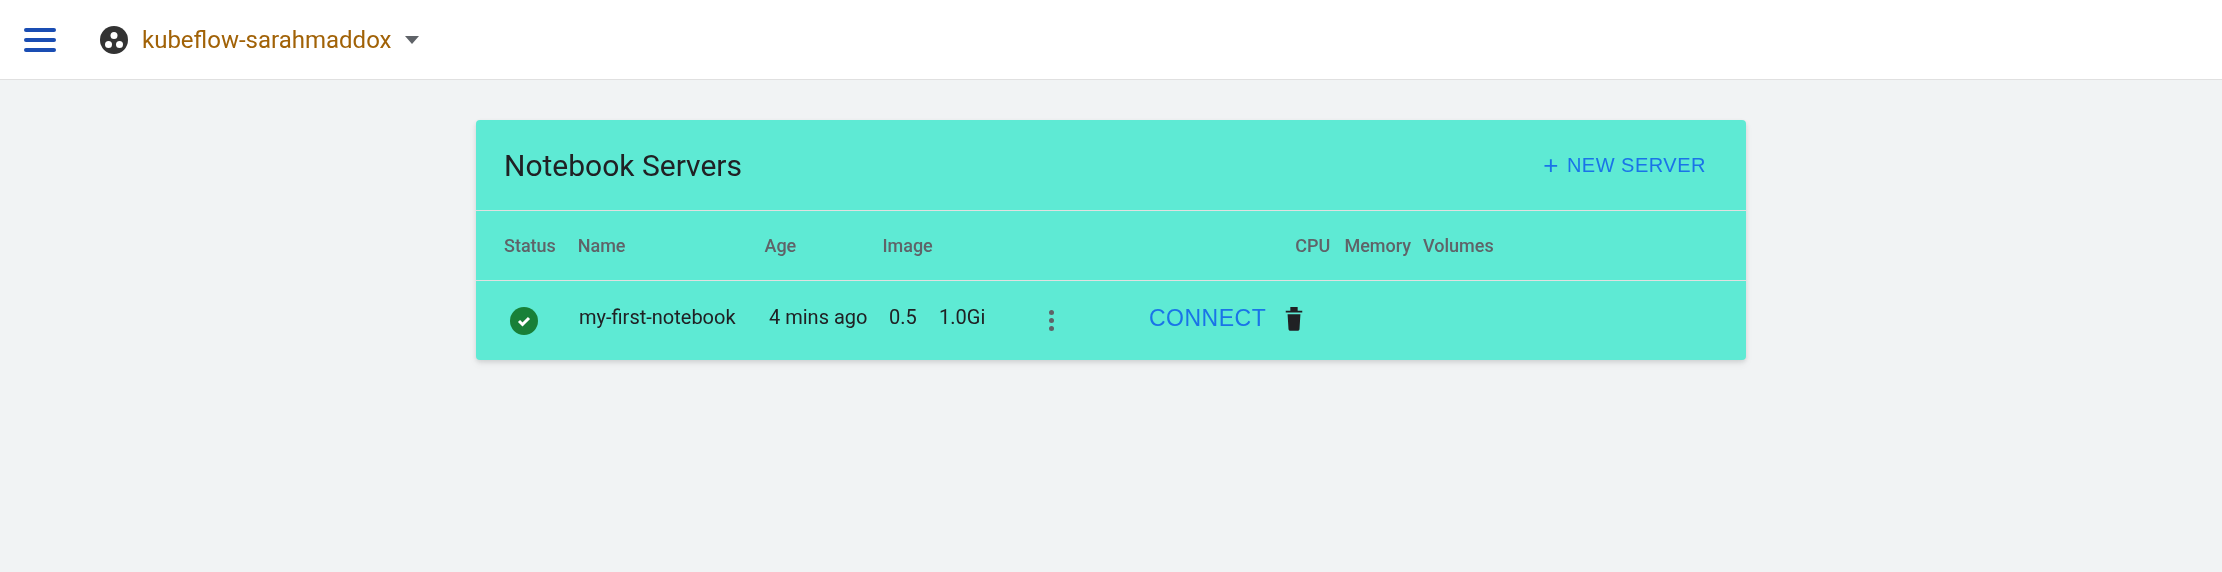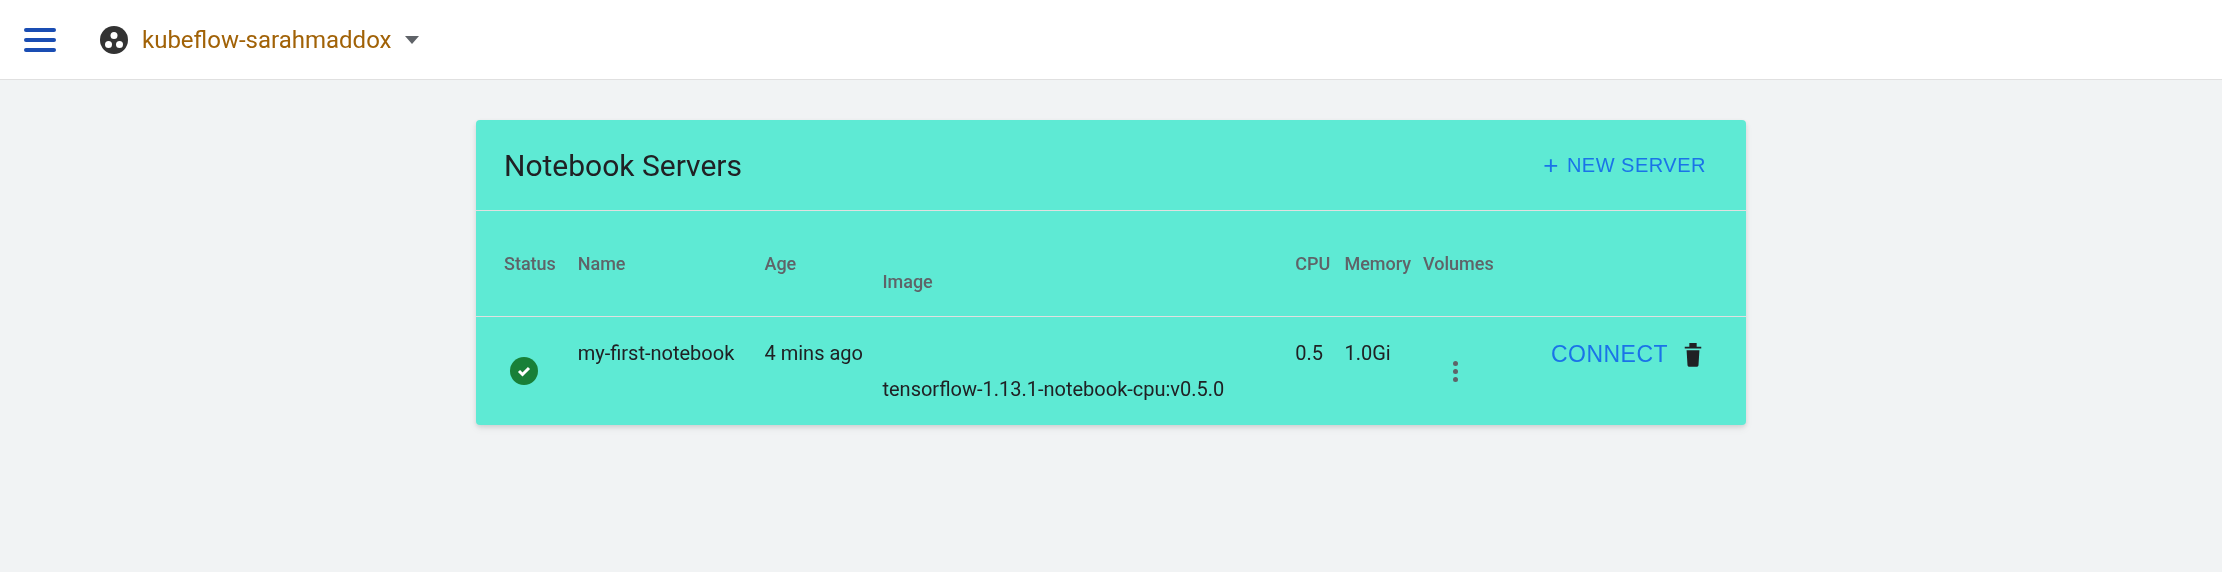--- a/index.html
+++ b/index.html
@@ -164,21 +164,21 @@
     }
     .table-row {
       display: flex;
       padding: 24px 28px;
       font-size: 20px;
       color: #202124;
     }
     .col-status { width: 75px; display: flex; align-items: center; }
     .col-name { width: 190px; }
     .col-age { width: 120px; }
-    .col-image { width: 420px; margin-top: 36px; }
+    .col-image { width: 420px; }
     .col-cpu { width: 50px; }
     .col-memory { width: 80px; }
     .col-volumes { width: 130px; display: flex; align-items: center; }
     .col-connect { width: 120px; }
     .col-actions { width: 50px; display: flex; justify-content: center; }
     .status-icon {
       width: 28px;
       height: 28px;
       background: #188038;
       border-radius: 50%;
@@ -271,21 +271,20 @@
       <div class="table-row">
         <div class="col-status">
           <div class="status-icon">
             <svg viewBox="0 0 16 16">
                 <path d="M3 8 L6.5 11.5 L13 5"></path>
               </svg>
           </div>
         </div>
         <div class="col-name">my-first-notebook</div>
         <div class="col-age">4 mins ago</div>
-        <div class="col-image">tensorflow-1.13.1-notebook-cpu:v0.5.0</div>
         <div class="col-cpu">0.5</div>
         <div class="col-memory">1.0Gi</div>
         <div class="col-volumes">
           <div class="volumes-menu">
             <span></span>
               <span></span>
               <span></span>
           </div>
         </div>
         <div class="col-connect">

